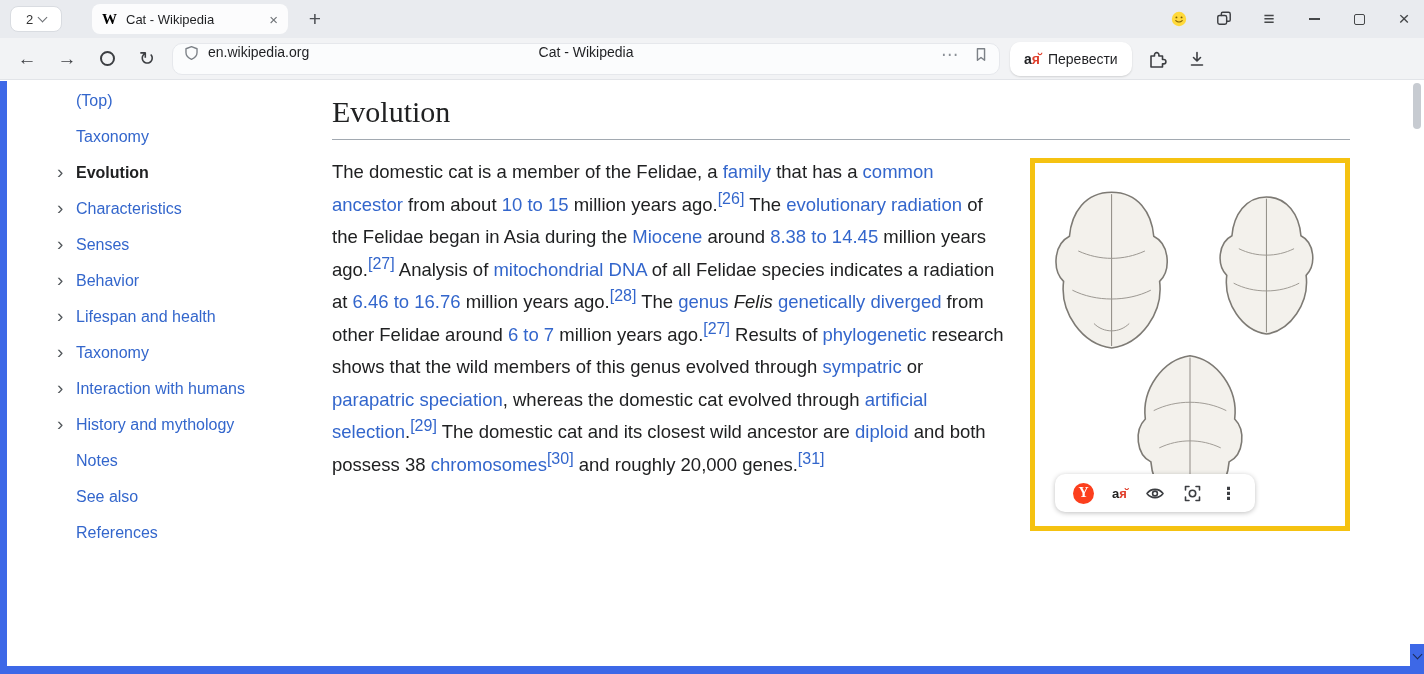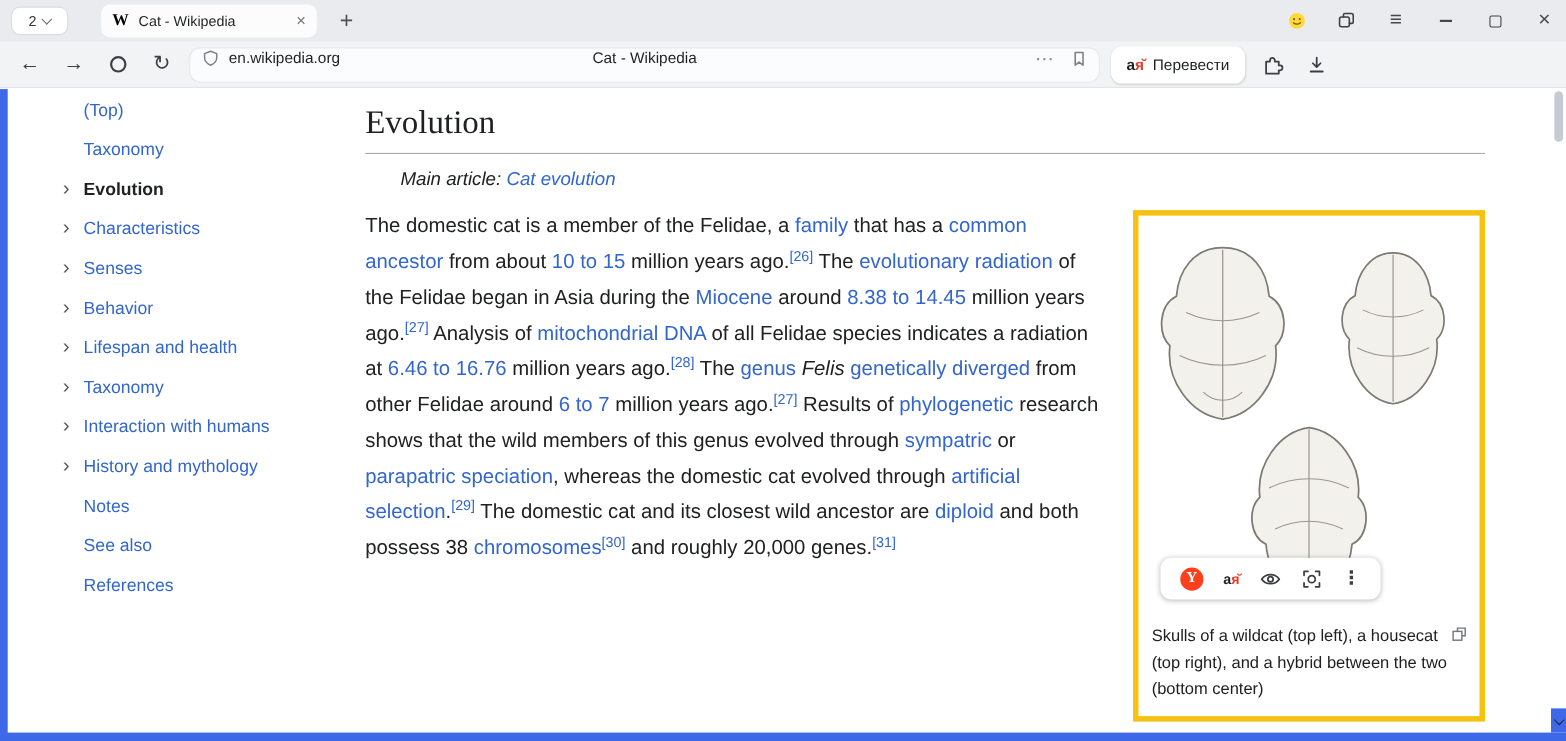--- a/index.html
+++ b/index.html
@@ -66,21 +66,21 @@
 
   
   .main{position:absolute;left:332px;top:0;width:1018px;}
   h2.section{font-family:"Liberation Serif","DejaVu Serif",serif;font-weight:400;font-size:30px;color:var(--ink);
     padding:14px 0 10px 0;border-bottom:1px solid #a2a9b1;}
   .hatnote{margin:13px 0 0 32px;font-style:italic;font-size:17px;color:var(--ink);}
   .hatnote a{color:var(--link);text-decoration:none;}
   .bodywrap{margin-top:16px;}
   .para{font-size:18.5px;line-height:32.5px;color:var(--ink);text-align:left;}
   .para a.wlink{color:var(--link);text-decoration:none;}
-  .para .ref{font-size:13px;vertical-align:super;line-height:0;color:var(--link);}
+  .para .ref{font-size:16px;vertical-align:super;line-height:0;color:var(--link);}
 
   
   figure.thumb{float:right;width:320px;border:5px solid var(--gold);background:#fff;margin:2px 0 10px 22px;}
   .img-wrap{margin:8px 8px 0 8px;height:355px;position:relative;background:#fff;}
   .overlay-bar{position:absolute;left:12px;bottom:14px;width:200px;height:38px;background:#fff;border-radius:10px;
     box-shadow:0 1px 5px rgba(0,0,0,.25);display:flex;align-items:center;justify-content:space-evenly;}
   .ylogo{width:21px;height:21px;border-radius:50%;background:var(--yred);color:#fff;font-weight:bold;
     font-family:"Liberation Serif",serif;font-size:14px;display:flex;align-items:center;justify-content:center;}
   .ov-tr{font-weight:bold;font-size:13px;color:#222;}
   .ov-tr .ya{color:#e0402d;}
@@ -215,23 +215,20 @@
       <div class="toc-item">
         <span>See also</span>
       </div>
       <div class="toc-item">
         <span>References</span>
       </div>
     </aside>
 
   <main class="main">
     <h2 class="section">Evolution</h2>
-    <div class="hatnote">
-      <span>Main article: </span><a>Cat evolution</a>
-    </div>
 
     <div class="bodywrap">
       <figure class="thumb">
         <div class="img-wrap">
           <svg width="100%" height="100%" viewBox="0 0 300 355">
 
             <g transform="translate(70,100)">
               <path d="M0,-82 C27,-82 41,-61 43,-37 C59,-29 61,-3 49,9 C53,41 30,73 0,77 C-30,73 -53,41 -49,9 C-61,-3 -59,-29 -43,-37 C-41,-61 -27,-82 0,-82 Z" fill="#f3f1ec" stroke="#7d7a74" stroke-width="1.6"></path>
               <line x1="0" y1="-80" x2="0" y2="75" stroke="#8a867f" stroke-width="1"></line>
               <path d="M-34,-22 C-12,-12 12,-12 34,-22" fill="none" stroke="#9a968f" stroke-width="1"></path>
@@ -260,27 +257,20 @@
               <path d="M2 7.5 C6 2 14 2 18 7.5 C14 13 6 13 2 7.5 Z"></path>
               <circle cx="10" cy="7.5" r="2.4"></circle>
             </svg>
             <svg class="lineicon" width="19" height="19" viewBox="0 0 19 19">
               <path d="M2.5 6 V2.5 H6 M13 2.5 h3.5 V6 M16.5 13 v3.5 H13 M6 16.5 H2.5 V13"></path>
               <circle cx="9.5" cy="9.5" r="3.2"></circle>
             </svg>
             <span class="kebab">⋮</span>
           </div>
         </div>
-        <figcaption>
-          <svg class="magnify" width="13" height="13" viewBox="0 0 13 13" style="stroke:#72777d;fill:none;stroke-width:1.3;">
-            <rect x="1" y="4" width="8" height="8"></rect>
-            <path d="M5 4 V1 h7 v7 h-3"></path>
-          </svg>
-          <span>Skulls of a wildcat (top left), a housecat (top right), and a hybrid between the two (bottom center)</span>
-        </figcaption>
       </figure>
 
       <p class="para"><span>The domestic cat is a member of the Felidae, a </span><a class="wlink">family</a><span> that has a </span><a class="wlink">common ancestor</a><span> from about </span><a class="wlink">10 to 15</a><span> million years ago.</span><span class="ref">[26]</span><span> The </span><a class="wlink">evolutionary radiation</a><span> of the Felidae began in Asia during the </span><a class="wlink">Miocene</a><span> around </span><a class="wlink">8.38 to 14.45</a><span> million years ago.</span><span class="ref">[27]</span><span> Analysis of </span><a class="wlink">mitochondrial DNA</a><span> of all Felidae species indicates a radiation at </span><a class="wlink">6.46 to 16.76</a><span> million years ago.</span><span class="ref">[28]</span><span> The </span><a class="wlink">genus</a><span> </span><i>Felis</i><span> </span><a class="wlink">genetically diverged</a><span> from other Felidae around </span><a class="wlink">6 to 7</a><span> million years ago.</span><span class="ref">[27]</span><span> Results of </span><a class="wlink">phylogenetic</a><span> research shows that the wild members of this genus evolved through </span><a class="wlink">sympatric</a><span> or </span><a class="wlink">parapatric</a><span> </span><a class="wlink">speciation</a><span>, whereas the domestic cat evolved through </span><a class="wlink">artificial selection</a><span>.</span><span class="ref">[29]</span><span> The domestic cat and its closest wild ancestor are </span><a class="wlink">diploid</a><span> and both possess 38 </span><a class="wlink">chromosomes</a><span class="ref">[30]</span><span> and roughly 20,000 genes.</span><span class="ref">[31]</span></p>
     </div>
   </main>
 
   <div class="scrollbar">
     <div class="scroll-thumb"></div>
   </div>
   <div class="scroll-btn">

